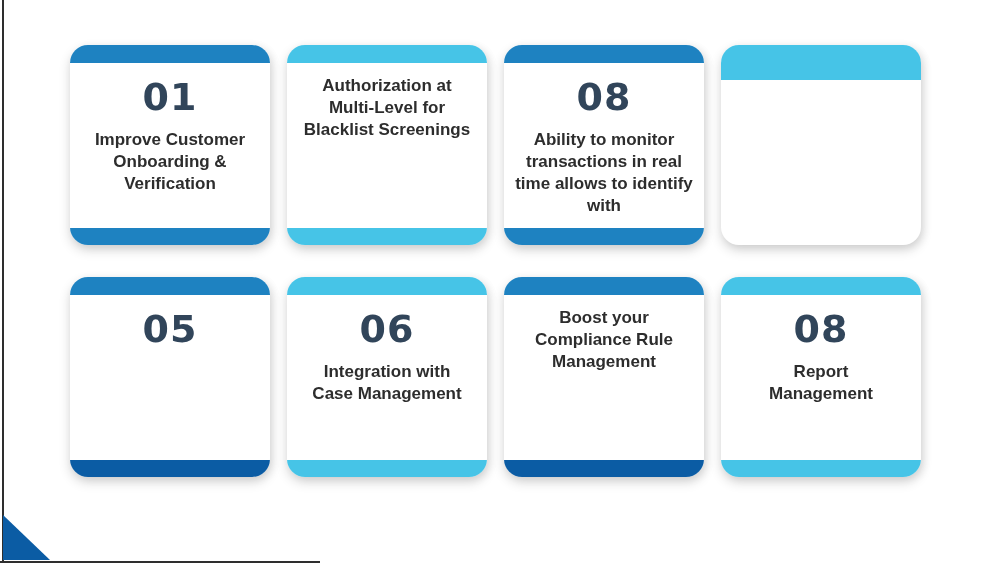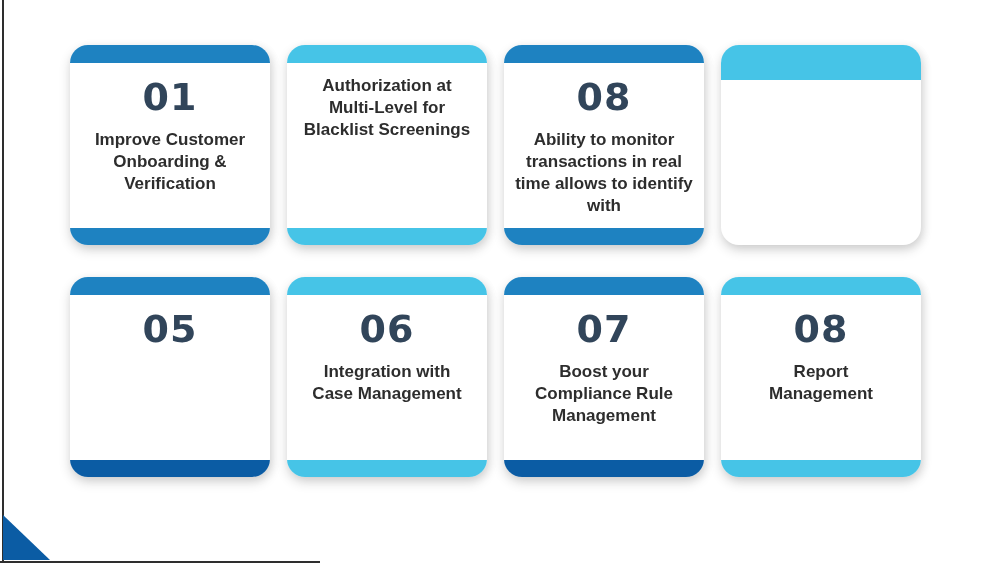--- a/index.html
+++ b/index.html
@@ -147,21 +147,20 @@
       <div class="card-number">06</div>
       <div class="card-text">Integration with
 Case Management</div>
     </div>
     <div class="bar bottom" style="background: rgb(70, 196, 231);"></div>
   </div>
 
   <div class="card">
     <div class="bar top" style="background: rgb(30, 130, 193);"></div>
     <div class="card-body">
-      <div class="card-number">07</div>
       <div class="card-text">Boost your
 Compliance Rule
 Management</div>
     </div>
     <div class="bar bottom" style="background: rgb(11, 92, 164);"></div>
   </div>
 
   <div class="card">
     <div class="bar top" style="background: rgb(70, 196, 231);"></div>
     <div class="card-body">

